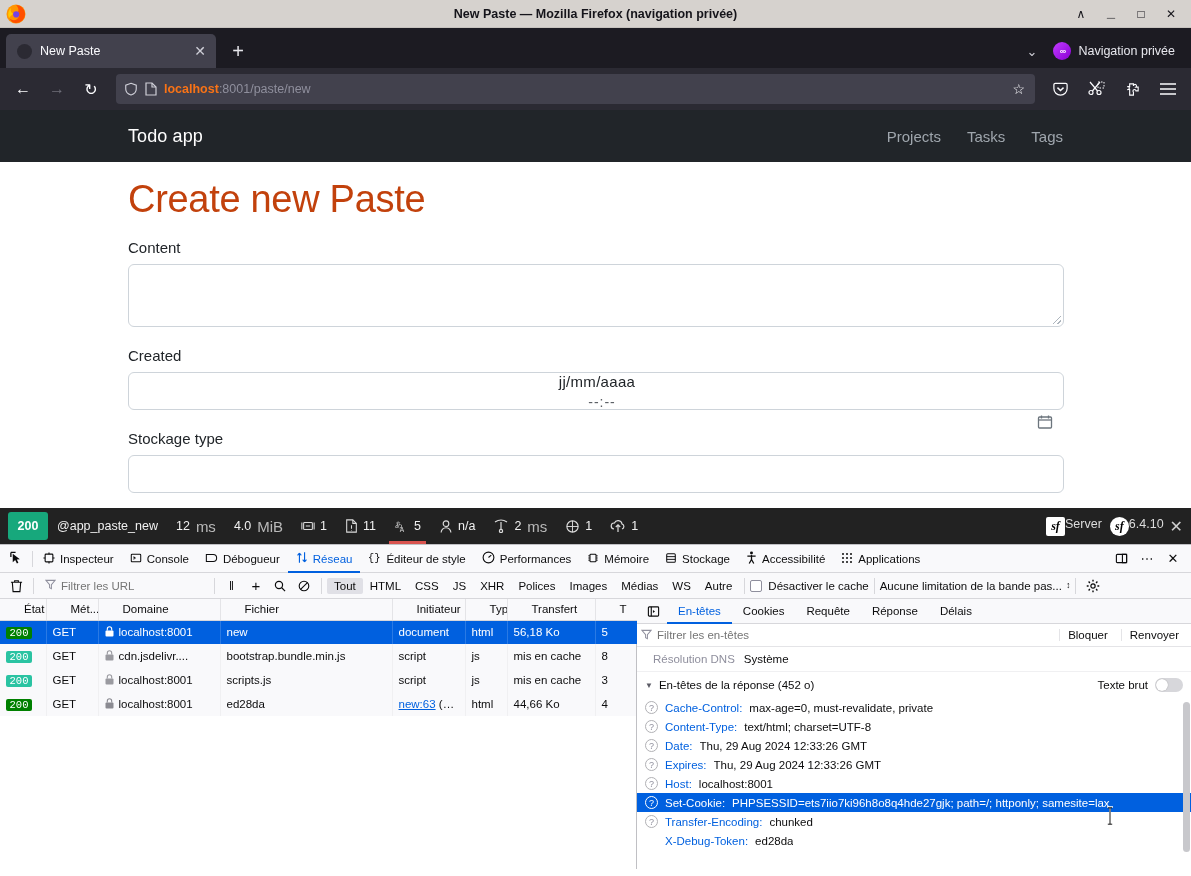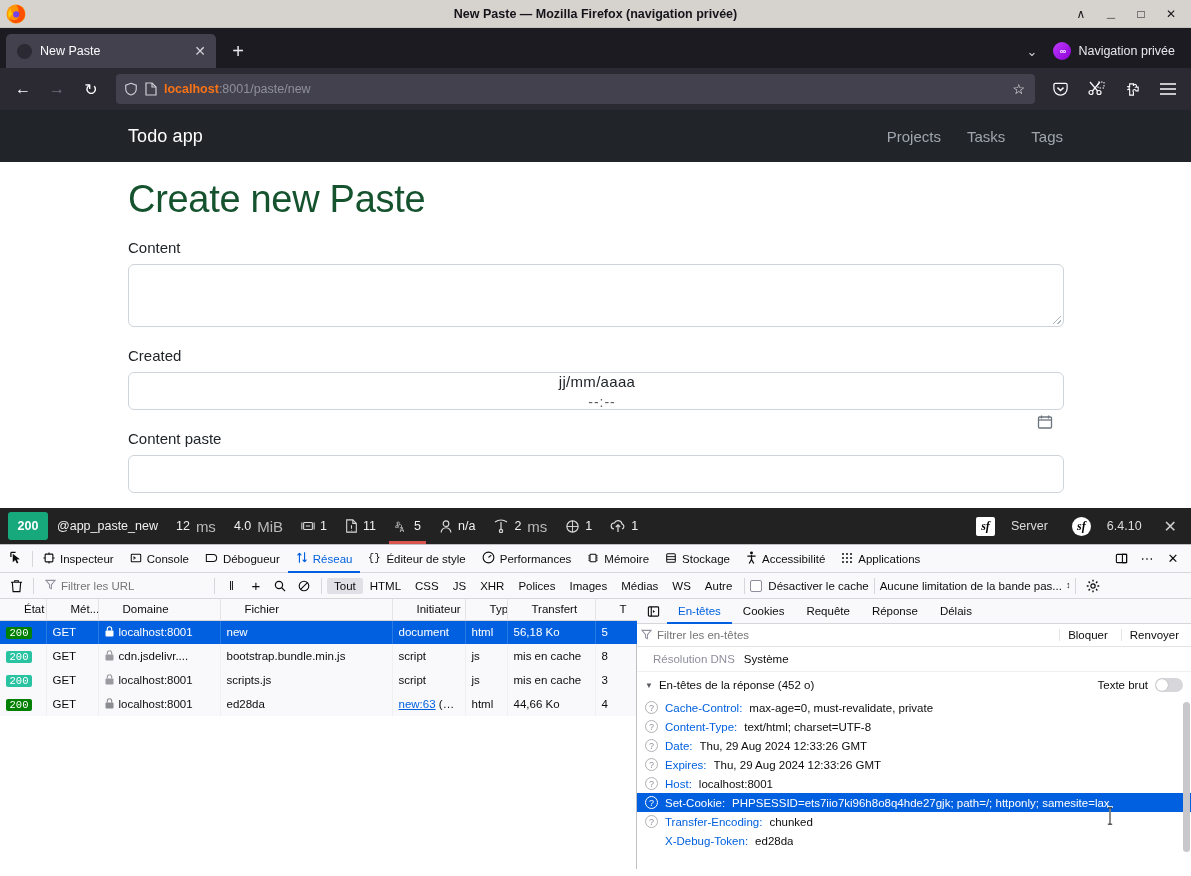--- a/index.html
+++ b/index.html
@@ -66,21 +66,21 @@
   
   .page { background: #fff; height: 398px; overflow: hidden; position: relative;}
   .appbar {
     height: 52px; background: #212529; display: flex; align-items: center;
     padding: 0 128px 0 128px; justify-content: space-between;
   }
   .brand { color: #fff; font-size: 18px; letter-spacing: .1px;}
   .navlinks { display: flex; gap: 26px;}
   .navlinks a { color: #9fa6ad; font-size: 15px; text-decoration: none;}
   .content { padding: 16px 128px 0 128px;}
-  .h1 { font-size: 38px; font-weight: 400; color: #14532d; letter-spacing:-.3px; margin-bottom: 18px;}
+  .h1 { font-size: 38px; font-weight: 400; color: #c2410c; letter-spacing:-.3px; margin-bottom: 18px;}
   .flabel { font-size: 15px; color: #212529; margin-bottom: 8px; display:block;}
   .ftextarea {
     width: 936px; height: 63px; border: 1px solid #ced4da; border-radius: 6px;
     background: #fff; margin-bottom: 20px; position: relative;
   }
   .ftextarea::after{
     content:""; position:absolute; right:2px; bottom:2px; width:8px; height:8px;
     background:
       linear-gradient(135deg, transparent 45%, #adb5bd 45%, #adb5bd 55%, transparent 55%),
       linear-gradient(135deg, transparent 72%, #adb5bd 72%, #adb5bd 82%, transparent 82%);
@@ -102,21 +102,21 @@
   .sf-status {
     background: #17a87c; color:#fff; font-weight: 600; font-size: 12.5px;
     height: 28px; min-width: 40px; display:flex; align-items:center; justify-content:center;
     border-radius: 3px; margin-left: 8px; padding: 0 9px;
   }
   .sf-item { display: flex; align-items: center; gap: 5px; padding: 0 9px; height: 36px; position: relative;}
   .sf-item .num { font-size: 12.5px; color:#f1f1f1;}
   .sf-item .unit { font-size: 15px; color: #b9b9b9; margin-left: 1px;}
   .sf-item svg { display: block; }
   .sf-underline-red::after { content:""; position:absolute; left:4px; right:4px; bottom:0; height:3px; background:#d9534f;}
-  .sf-right { margin-left: auto; display: flex; align-items: center; gap: 16px; padding-right: 8px;}
+  .sf-right { margin-left: auto; display: flex; align-items: flex-start; gap: 0; padding-right: 2px;}
   .sf-logo-sq { width: 19px; height: 19px; background: #fff; color:#000; border-radius: 2px; font-style: italic; font-weight: bold; font-size: 12px; display:flex; align-items:center; justify-content:center; font-family:"Liberation Serif", serif;}
   .sf-logo-rd { width: 19px; height: 19px; background: #fff; color:#000; border-radius: 50%; font-style: italic; font-weight: bold; font-size: 12px; display:flex; align-items:center; justify-content:center; font-family:"Liberation Serif", serif;}
   .sf-close { color:#cfcfcf; font-size: 16px; padding: 0 6px;}
 
   
   .dt { background: #f9f9fb; height: 325px; display: flex; flex-direction: column;
         border-top: 1px solid #c0c0c4;}
   .dt-tabs {
     height: 28px; display: flex; align-items: center; border-bottom: 1px solid #d7d7db;
     background: #f9f9fb; font-size: 11.5px; color: #0c0c0d; padding: 0 2px;
@@ -308,21 +308,21 @@
         <span class="dt-time">--:--</span>
         <span class="cal-icon">
           <svg width="16" height="16" viewBox="0 0 16 16">
               <rect x="1.5" y="3" width="13" height="11" rx="1" fill="none" stroke="#6c757d" stroke-width="1.3"></rect>
               <path d="M1.5 6 h13" stroke="#6c757d" stroke-width="1.3"></path>
               <path d="M4.5 1.5 v3 M11.5 1.5 v3" stroke="#6c757d" stroke-width="1.3"></path>
             </svg>
         </span>
       </div>
 
-      <label class="flabel">Content paste</label>
+      <label class="flabel">Stockage type</label>
       <div class="finput"></div>
     </div>
   </div>
 
   <div class="sf-bar">
     <div class="sf-status">200</div>
     <div class="sf-item">
       <span class="num">@app_paste_new</span>
     </div>
     <div class="sf-item">

